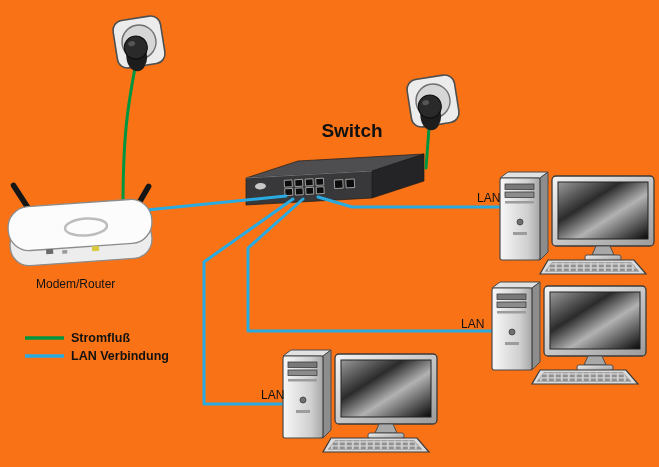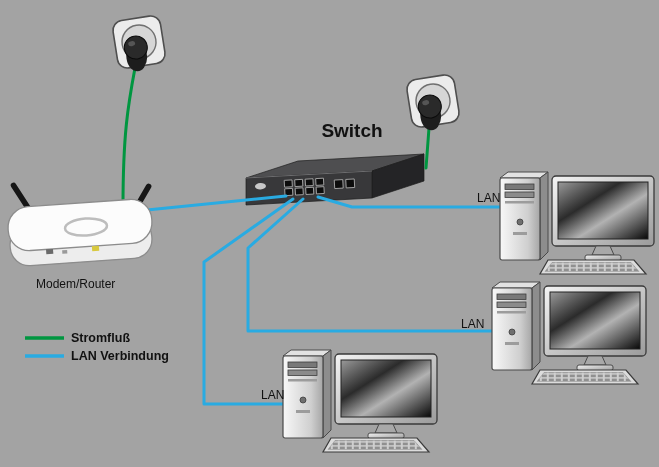--- a/index.html
+++ b/index.html
@@ -5,21 +5,21 @@
   html, body {
     margin: 0;
     padding: 0;
     background: #ffffff;
     font-family: "Liberation Sans", sans-serif;
   }
   #canvas {
     position: relative;
     width: 659px;
     height: 467px;
-    background: #a3a3a3;
+    background: #f97316;
     overflow: hidden;
   }
   svg text {
     font-family: "Liberation Sans", sans-serif;
     fill: #111111;
   }
   .label { font-size: 12px; }
   .label-small { font-size: 12px; }
   .title { font-size: 19px; font-weight: bold; }
   .legend-label { font-size: 12.5px; font-weight: bold; }

